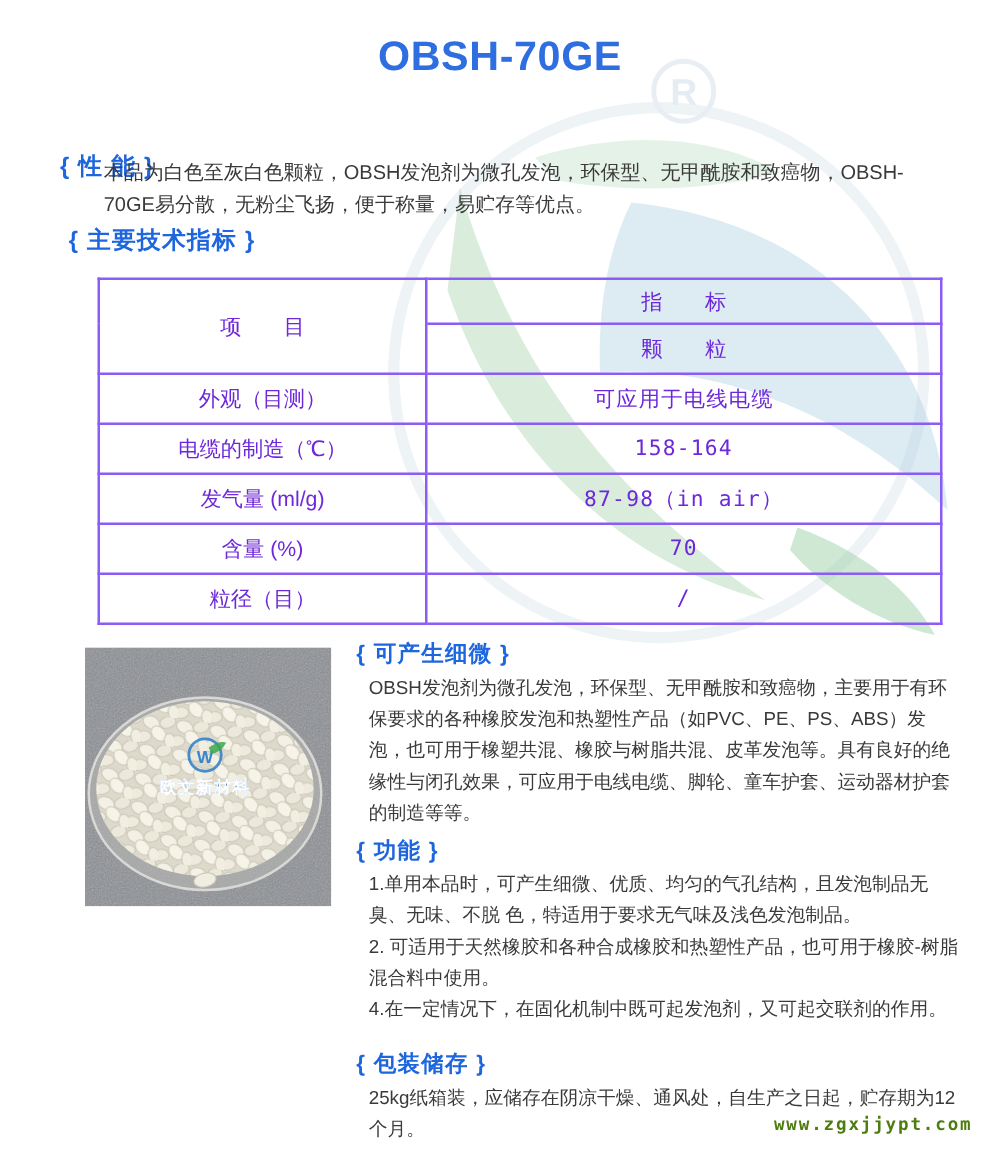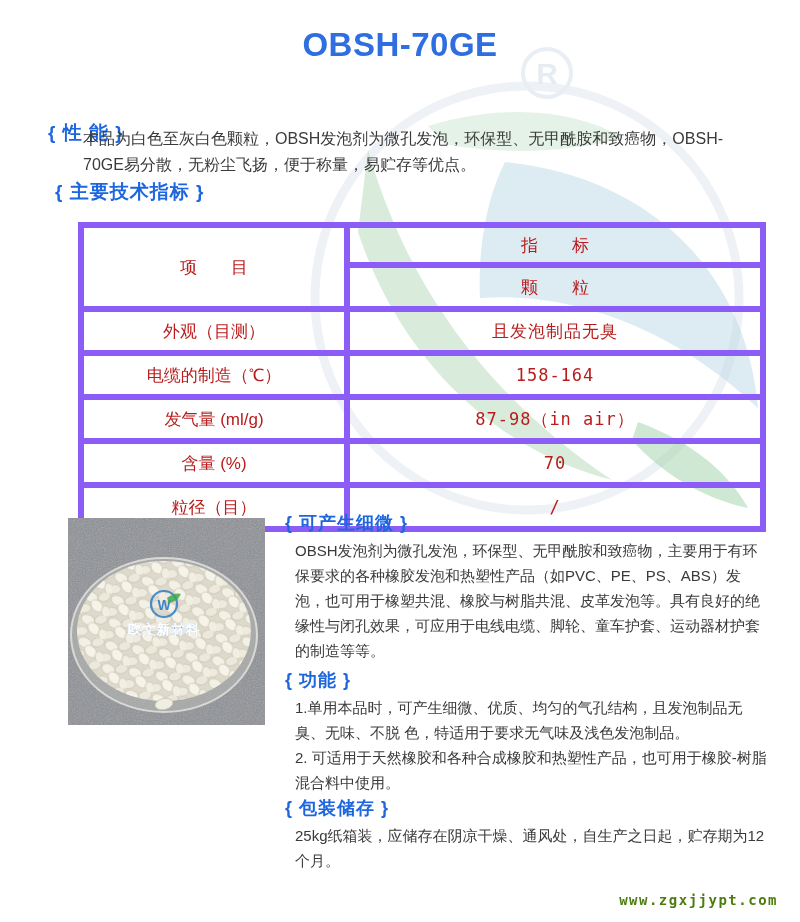--- a/index.html
+++ b/index.html
@@ -31,23 +31,23 @@
   #perf-body {
     position:absolute; left:83px; top:114px; width:668px;margin-top:12px;
   }
 
   table.spec-table {
     position:absolute; left:78px; top:222px;
     border-collapse:collapse; table-layout:fixed;
     background:transparent;
   }
   table.spec-table td {
-    border:6px solid #8b5cf6;
+    border:2px solid #8b5cf6;
     text-align:center; vertical-align:middle;
-    font-size:17px; color:#b91c1c; padding:0 6px;
+    font-size:17px; color:#6d28d9; padding:0 6px;
   }
   td.col-item  { width:248px; }
   td.col-value { width:398px; }
   tr.hdr-top td  { height:34px; }
   tr.hdr-sub td  { height:38px; }
   tr.data-row td { height:38px; }
   td.val-cell { font-family:"DejaVu Sans Mono", monospace; letter-spacing:1px; }
 
   .photo {
     position:absolute; left:68px; top:518px;
@@ -58,21 +58,21 @@
     position:absolute; left:285px; top:511px; width:482px;
   }
   .right-heading {
     font-size:18px; font-weight:bold; color:#1e66dd;
     letter-spacing:1px; margin:0 0 3px 0;
   }
   .right-body {
     font-size:15px; line-height:25px; color:#3a3a3a;
     margin:0 0 5px 0; padding-left:10px;
   }
-  .fn-list { margin:0 0 1px 0; padding-left:10px; }
+  .fn-list { margin:0 0 19px 0; padding-left:10px; }
   .fn-item { font-size:15px; line-height:25px; color:#3a3a3a; }
 
   .footer-watermark {
     position:absolute; top:892px; right:22px;
     font-family:"DejaVu Sans Mono", monospace;
     font-size:14px; font-weight:bold; color:#4d7c0f;
     letter-spacing:1.5px;
   }
 </style>
 </head>
@@ -107,21 +107,21 @@
       <tbody>
         <tr class="hdr-top">
           <td class="col-item" rowspan="2">项　　目</td>
           <td class="col-value">指　　标</td>
         </tr>
         <tr class="hdr-sub">
           <td class="col-value">颗　　粒</td>
         </tr>
         <tr class="data-row">
           <td>外观（目测）</td>
-          <td class="val-cell">且发泡制品无臭</td>
+          <td class="val-cell">可应用于电线电缆</td>
         </tr>
         <tr class="data-row">
           <td>电缆的制造（℃）</td>
           <td class="val-cell">158-164</td>
         </tr>
         <tr class="data-row">
           <td>发气量 (ml/g)</td>
           <td class="val-cell">87-98（in air）</td>
         </tr>
         <tr class="data-row">
@@ -167,20 +167,21 @@
     </div>
 
     <div class="right-col">
       <div class="right-heading">{ 可产生细微 }</div>
       <div class="right-body">OBSH发泡剂为微孔发泡，环保型、无甲酰胺和致癌物，主要用于有环保要求的各种橡胶发泡和热塑性产品（如PVC、PE、PS、ABS）发泡，也可用于橡塑共混、橡胶与树脂共混、皮革发泡等。具有良好的绝缘性与闭孔效果，可应用于电线电缆、脚轮、童车护套、运动器材护套的制造等等。</div>
 
       <div class="right-heading">{ 功能 }</div>
       <div class="fn-list">
         <div class="fn-item">1.单用本品时，可产生细微、优质、均匀的气孔结构，且发泡制品无臭、无味、不脱 色，特适用于要求无气味及浅色发泡制品。</div>
         <div class="fn-item">2. 可适用于天然橡胶和各种合成橡胶和热塑性产品，也可用于橡胶-树脂混合料中使用。</div>
+        <div class="fn-item">4.在一定情况下，在固化机制中既可起发泡剂，又可起交联剂的作用。</div>
       </div>
 
       <div class="right-heading">{ 包装储存 }</div>
       <div class="right-body">25kg纸箱装，应储存在阴凉干燥、通风处，自生产之日起，贮存期为12个月。</div>
     </div>
 
     <div class="footer-watermark">www.zgxjjypt.com</div>
 
   </div>
 </div>

